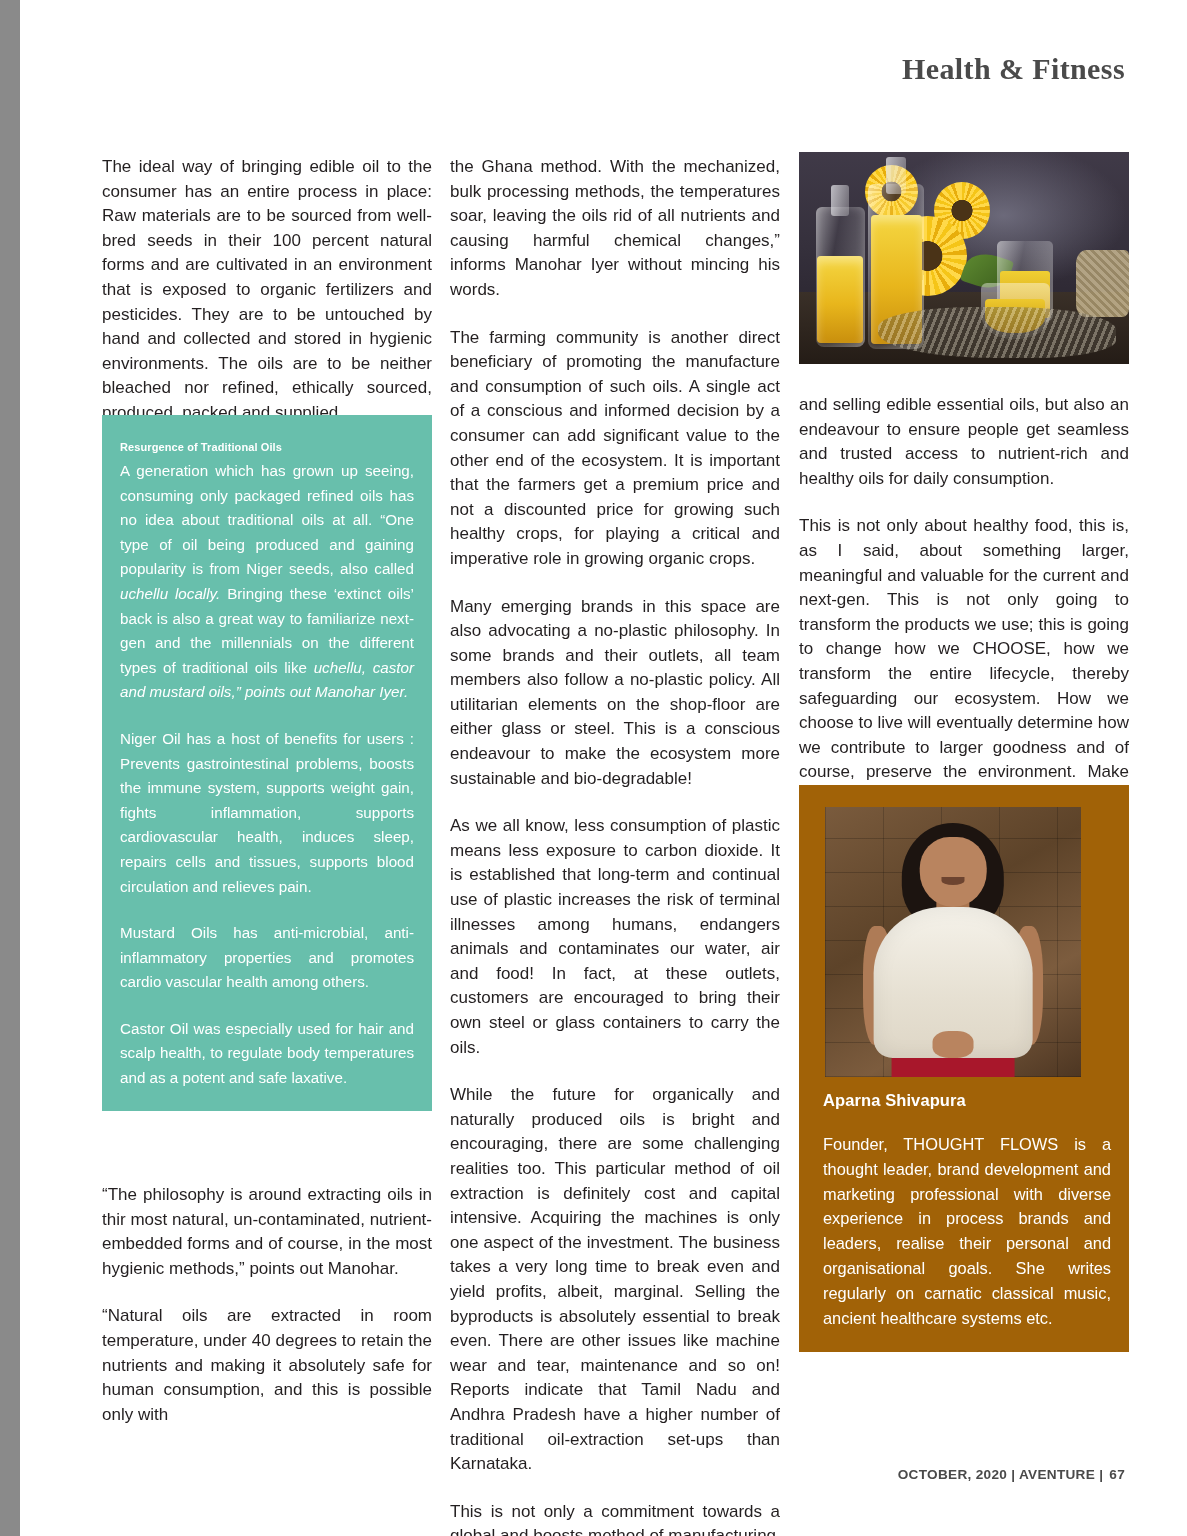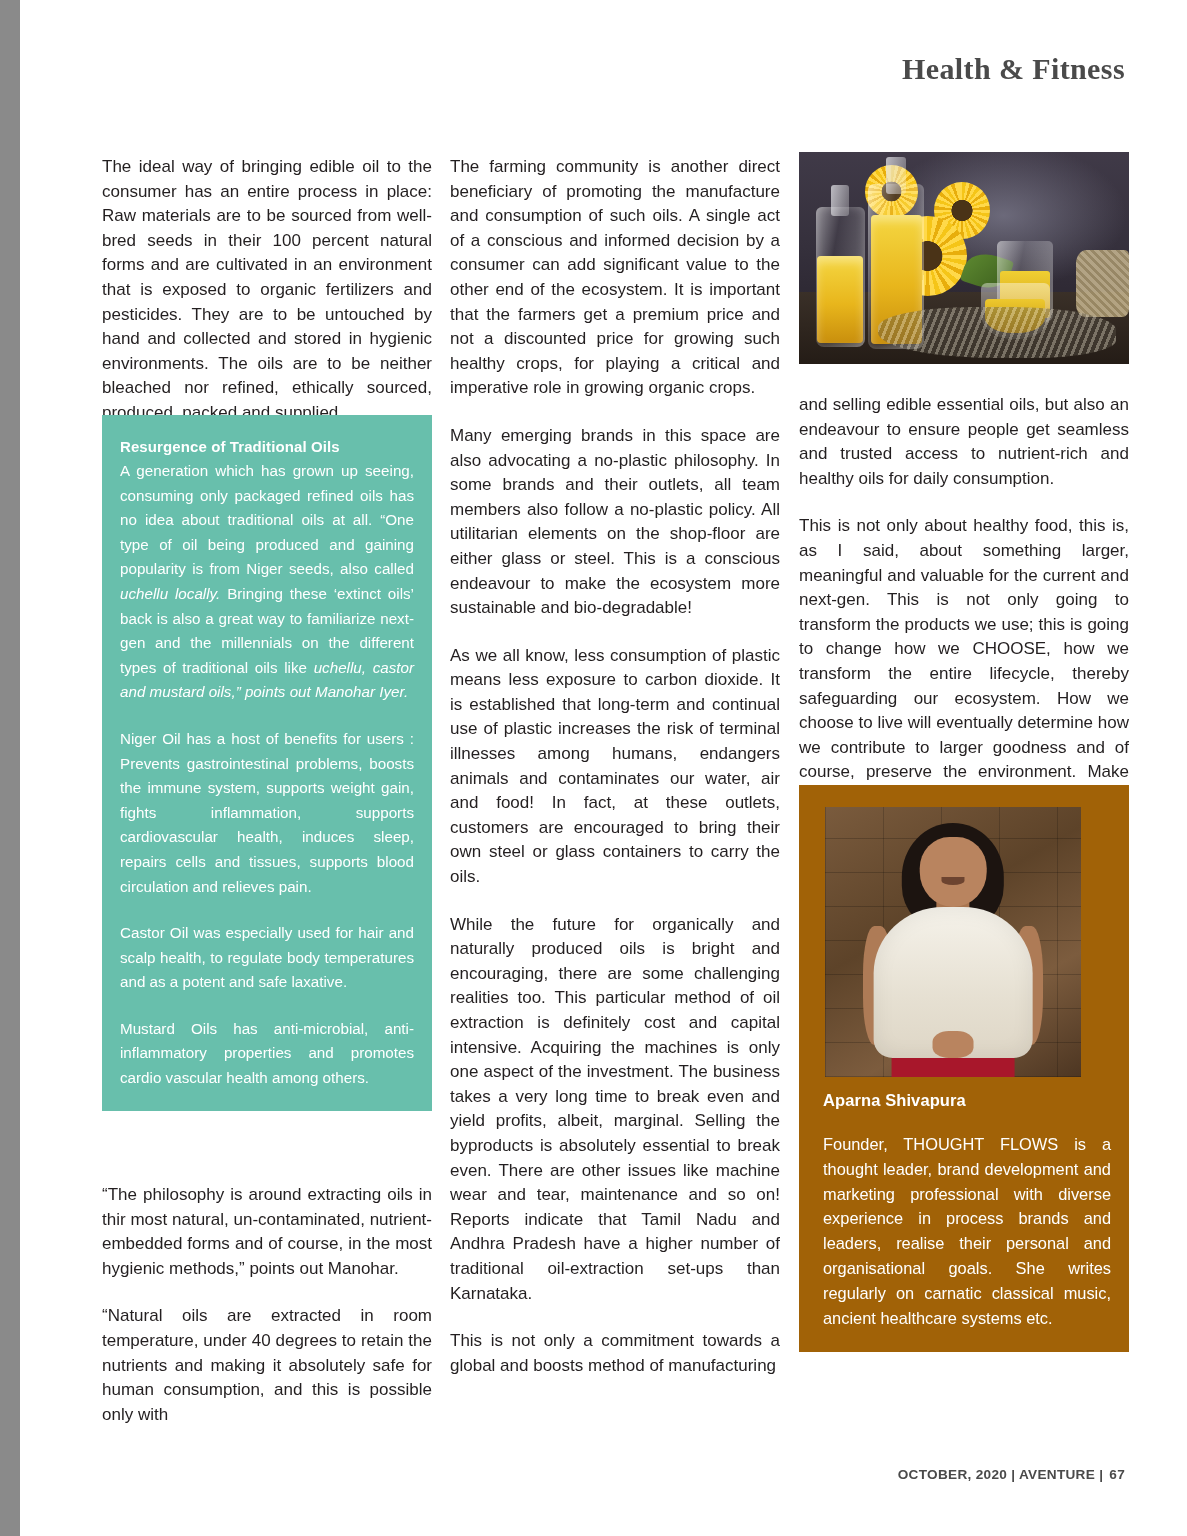--- a/index.html
+++ b/index.html
@@ -58,21 +58,21 @@
     left: 82px;
     top: 415px;
     width: 330px;
     box-sizing: border-box;
     padding: 22px 18px 20px 18px;
     background: #68bfac;
     color: #ffffff;
   }
   .teal-box h3 {
     margin: 0 0 2px 0;
-    font-size: 15px;
+    font-size: 11px;
     font-weight: bold;
     line-height: 20px;
     letter-spacing: 0.1px;
   }
   .teal-text {
     font-size: 15.2px;
     line-height: 24.6px;
     text-align: justify;
     margin: 0 0 22px 0;
     color: #ffffff;
@@ -318,30 +318,31 @@
   <div class="header">Health &amp; Fitness</div>
 
   <div class="col col1">
     <p class="body-text">The ideal way of bringing edible oil to the consumer has an entire process in place: Raw materials are to be sourced from well-bred seeds in their 100 percent natural forms and are cultivated in an environment that is exposed to organic fertilizers and pesticides. They are to be untouched by hand and collected and stored in hygienic environments. The oils are to be neither bleached nor refined, ethically sourced, produced, packed and supplied.</p>
   </div>
 
   <div class="teal-box">
     <h3>Resurgence of Traditional Oils</h3>
     <p class="teal-text"><span>A generation which has grown up seeing, consuming only packaged refined oils has no idea about traditional oils at all. “One type of oil being produced and gaining popularity is from Niger seeds, also called </span><em>uchellu locally.</em><span> Bringing these ‘extinct oils’ back is also a great way to familiarize next-gen and the millennials on the different types of traditional oils like </span><em>uchellu, castor and mustard oils,” points out Manohar Iyer.</em></p>
     <p class="teal-text">Niger Oil has a host of benefits for users : Prevents gastrointestinal problems, boosts the immune system, supports weight gain, fights inflammation, supports cardiovascular health, induces sleep, repairs cells and tissues, supports blood circulation and relieves pain.</p>
+    <p class="teal-text">Mustard Oils has anti-microbial, anti-inflammatory properties and promotes cardio vascular health among others.</p>
     <p class="teal-text">Castor Oil was especially used for hair and scalp health, to regulate body temperatures and as a potent and safe laxative.</p>
-    <p class="teal-text">Mustard Oils has anti-microbial, anti-inflammatory properties and promotes cardio vascular health among others.</p>
   </div>
 
   <div class="col1-lower">
     <p class="body-text">“The philosophy is around extracting oils in thir  most natural, un-contaminated, nutrient-embedded forms and of course, in the most hygienic methods,” points out Manohar.</p>
     <p class="body-text">“Natural oils are extracted in room temperature, under 40 degrees to retain the nutrients and making it absolutely safe for human consumption, and this is possible only with</p>
   </div>
 
   <div class="col col2">
+    <p class="body-text">the Ghana method. With the mechanized, bulk processing methods, the temperatures soar, leaving the oils rid of all nutrients and causing harmful chemical changes,” informs Manohar Iyer without mincing his words.</p>
     <p class="body-text">The farming community is another direct beneficiary of promoting the manufacture and consumption of such oils. A single act of a conscious and informed decision by a consumer can add significant value to the other end of the ecosystem. It is important that the farmers get a premium price and not a discounted price for growing such healthy crops, for playing a critical and imperative role in growing organic crops.</p>
     <p class="body-text">Many emerging brands in this space are also advocating a no-plastic philosophy. In some brands and their outlets, all team members also follow a no-plastic policy. All utilitarian elements on the shop-floor are either glass or steel. This is a conscious endeavour to make the ecosystem more sustainable and bio-degradable!</p>
     <p class="body-text">As we all know, less consumption of plastic means less exposure to carbon dioxide. It is established that long-term and continual use of plastic increases the risk of terminal illnesses among humans, endangers animals and contaminates our water, air and food! In fact, at these outlets, customers are encouraged to bring their own steel or glass containers to carry the oils.</p>
     <p class="body-text">While the future for organically and naturally produced oils is bright and encouraging, there are some challenging realities too. This particular method of oil extraction is definitely cost and capital intensive. Acquiring the machines is only one aspect of the investment. The business takes a very long time to break even and yield profits, albeit, marginal. Selling the byproducts is absolutely essential to break even. There are other issues like machine wear and tear, maintenance and so on! Reports indicate that Tamil Nadu and Andhra Pradesh have a higher number of traditional oil-extraction set-ups than Karnataka.</p>
     <p class="body-text">This is not only a commitment towards a global and boosts method of manufacturing</p>
   </div>
 
   <div class="photo-oil">
     <div class="scene">
       <div class="oil-bg"></div>

